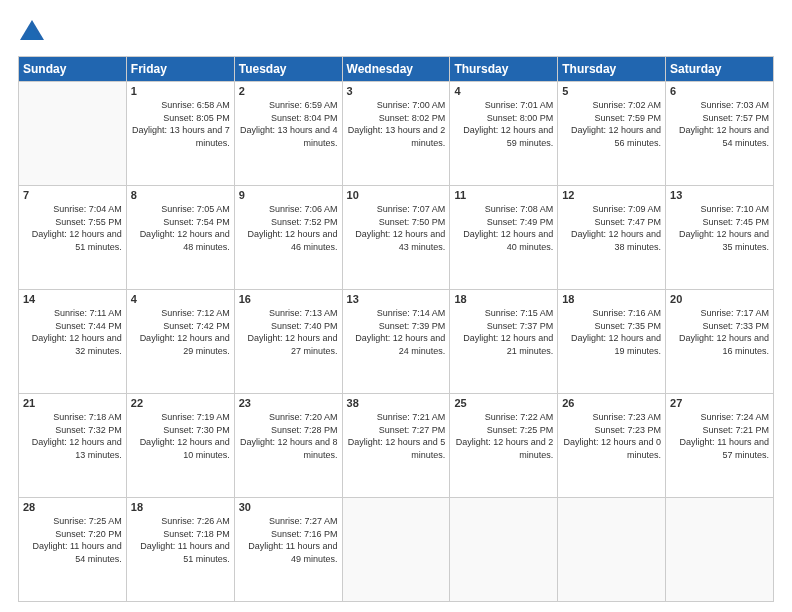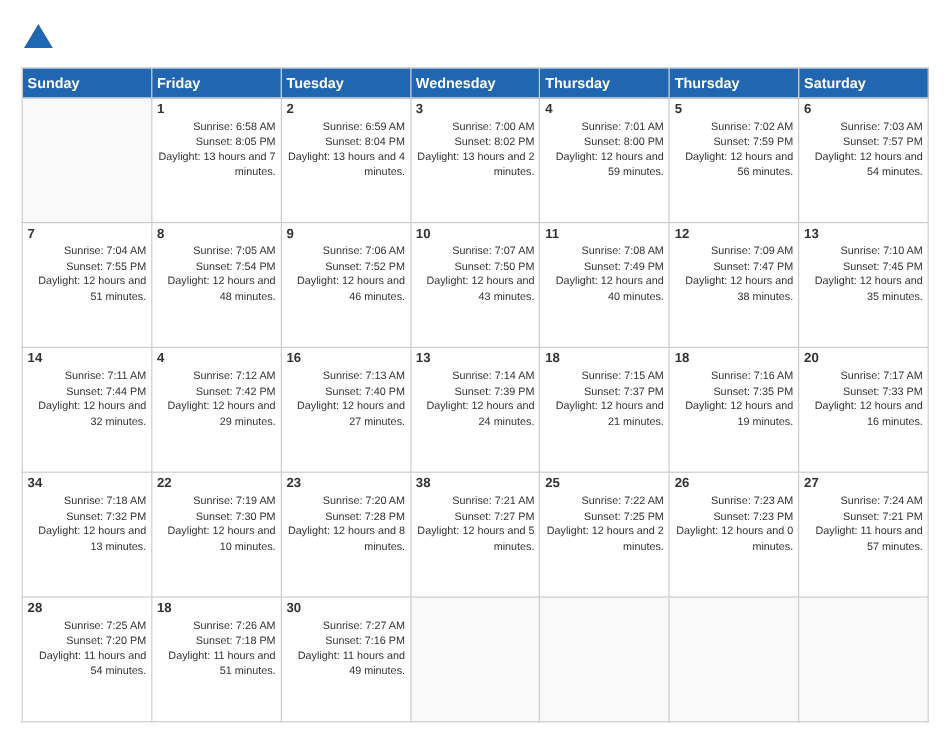--- a/index.html
+++ b/index.html
@@ -215,21 +215,21 @@
             <span class="day-num">18</span>
             <div class="day-info">Sunrise: 7:16 AM<br>Sunset: 7:35 PM<br>Daylight: 12 hours and 19 minutes.</div>
           </td>
           <td>
             <span class="day-num">20</span>
             <div class="day-info">Sunrise: 7:17 AM<br>Sunset: 7:33 PM<br>Daylight: 12 hours and 16 minutes.</div>
           </td>
         </tr>
         <tr>
           <td>
-            <span class="day-num">34</span>
+            <span class="day-num">21</span>
             <div class="day-info">Sunrise: 7:18 AM<br>Sunset: 7:32 PM<br>Daylight: 12 hours and 13 minutes.</div>
           </td>
           <td>
             <span class="day-num">22</span>
             <div class="day-info">Sunrise: 7:19 AM<br>Sunset: 7:30 PM<br>Daylight: 12 hours and 10 minutes.</div>
           </td>
           <td>
             <span class="day-num">23</span>
             <div class="day-info">Sunrise: 7:20 AM<br>Sunset: 7:28 PM<br>Daylight: 12 hours and 8 minutes.</div>
           </td>

